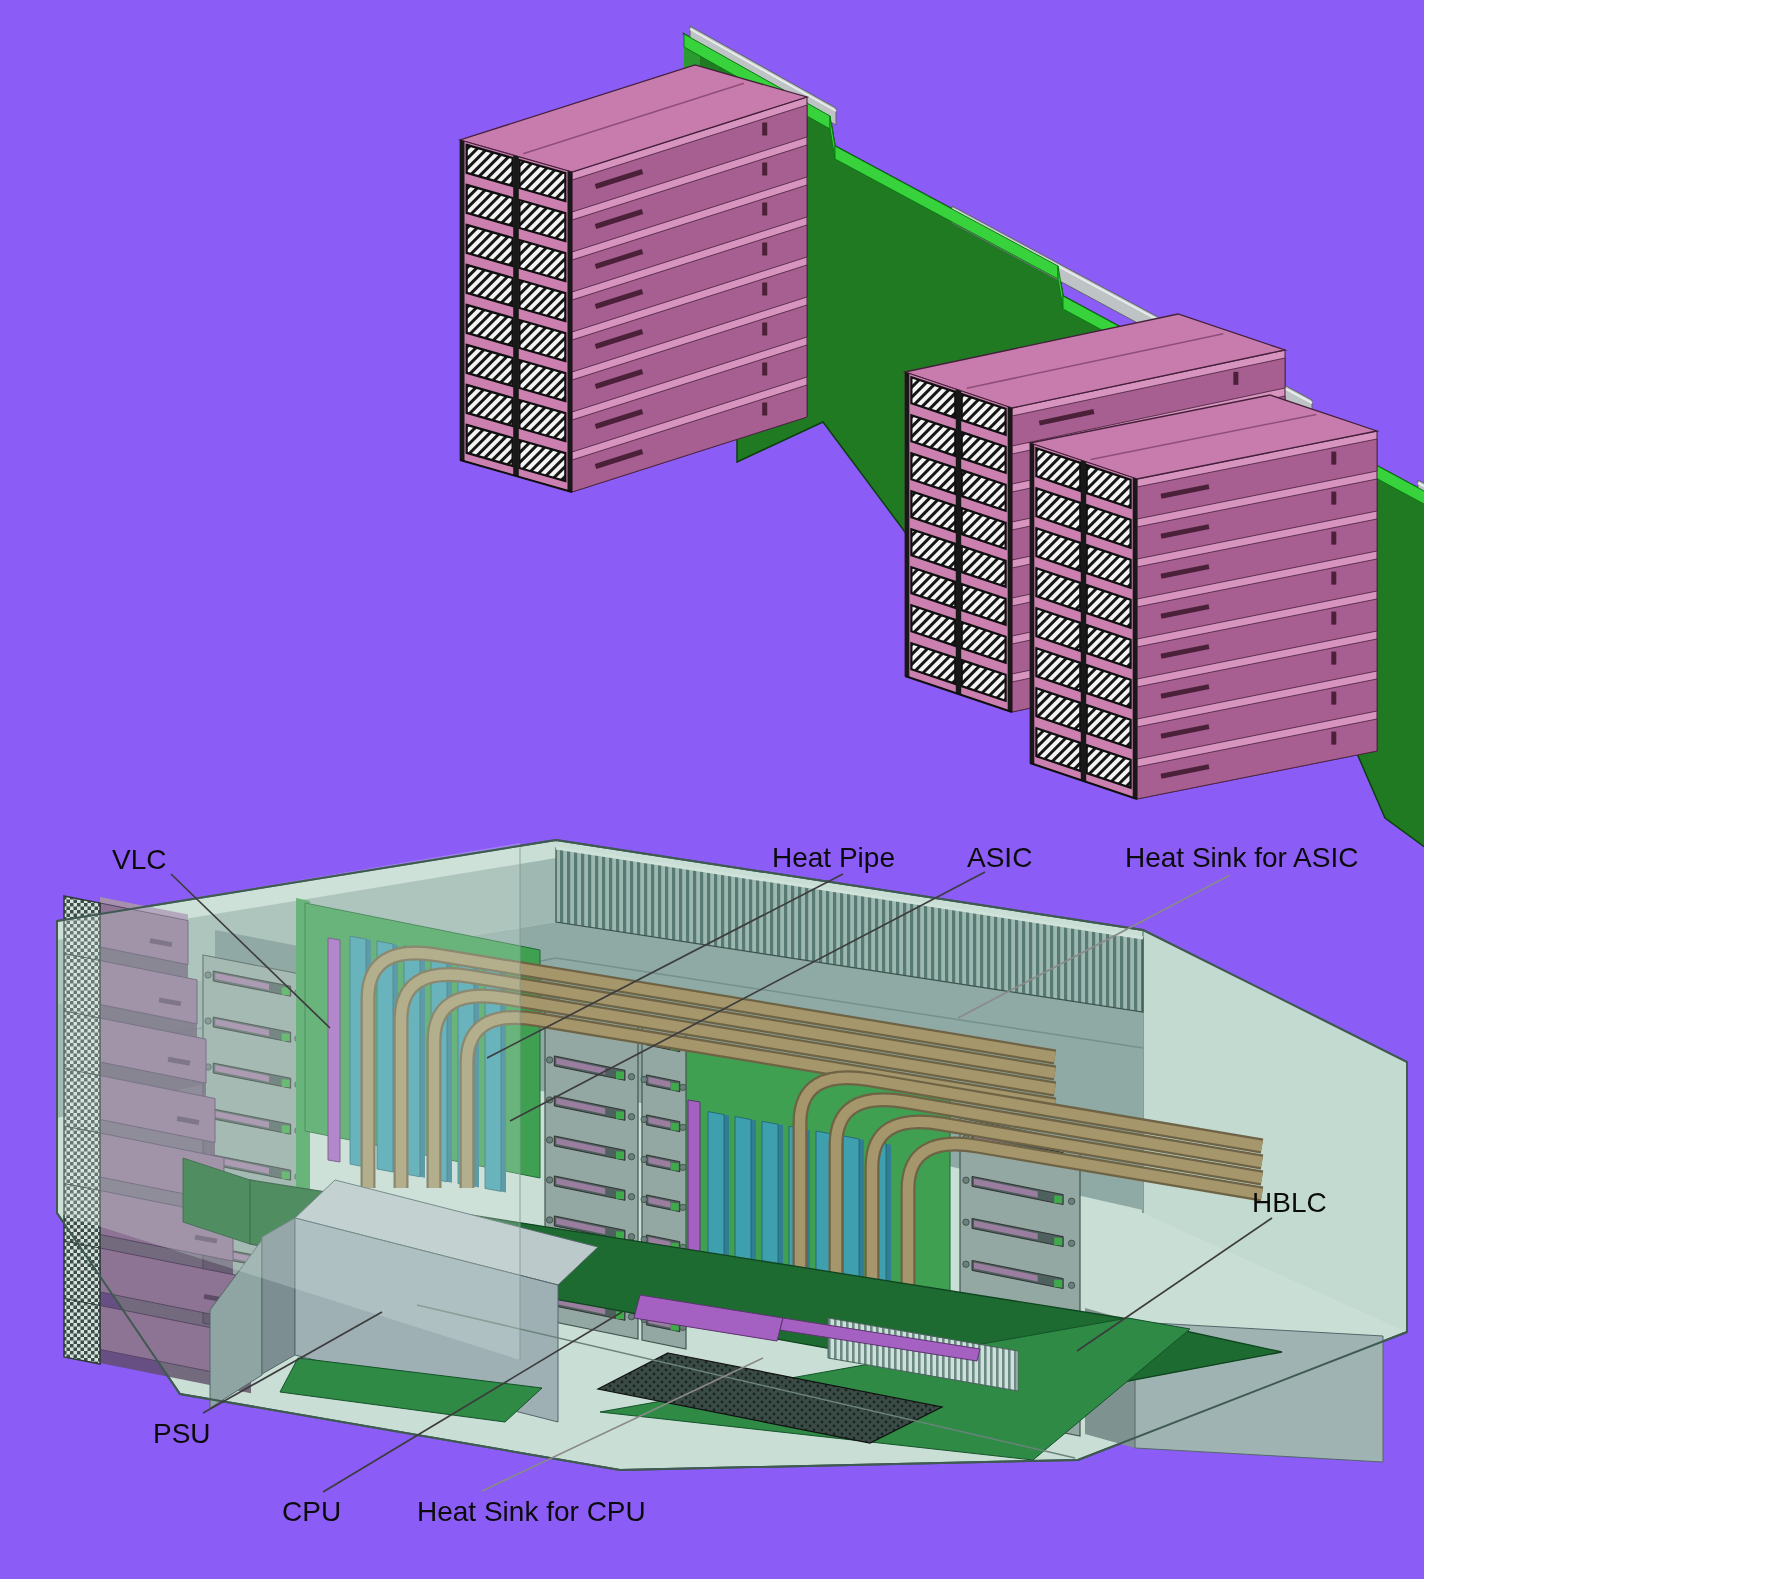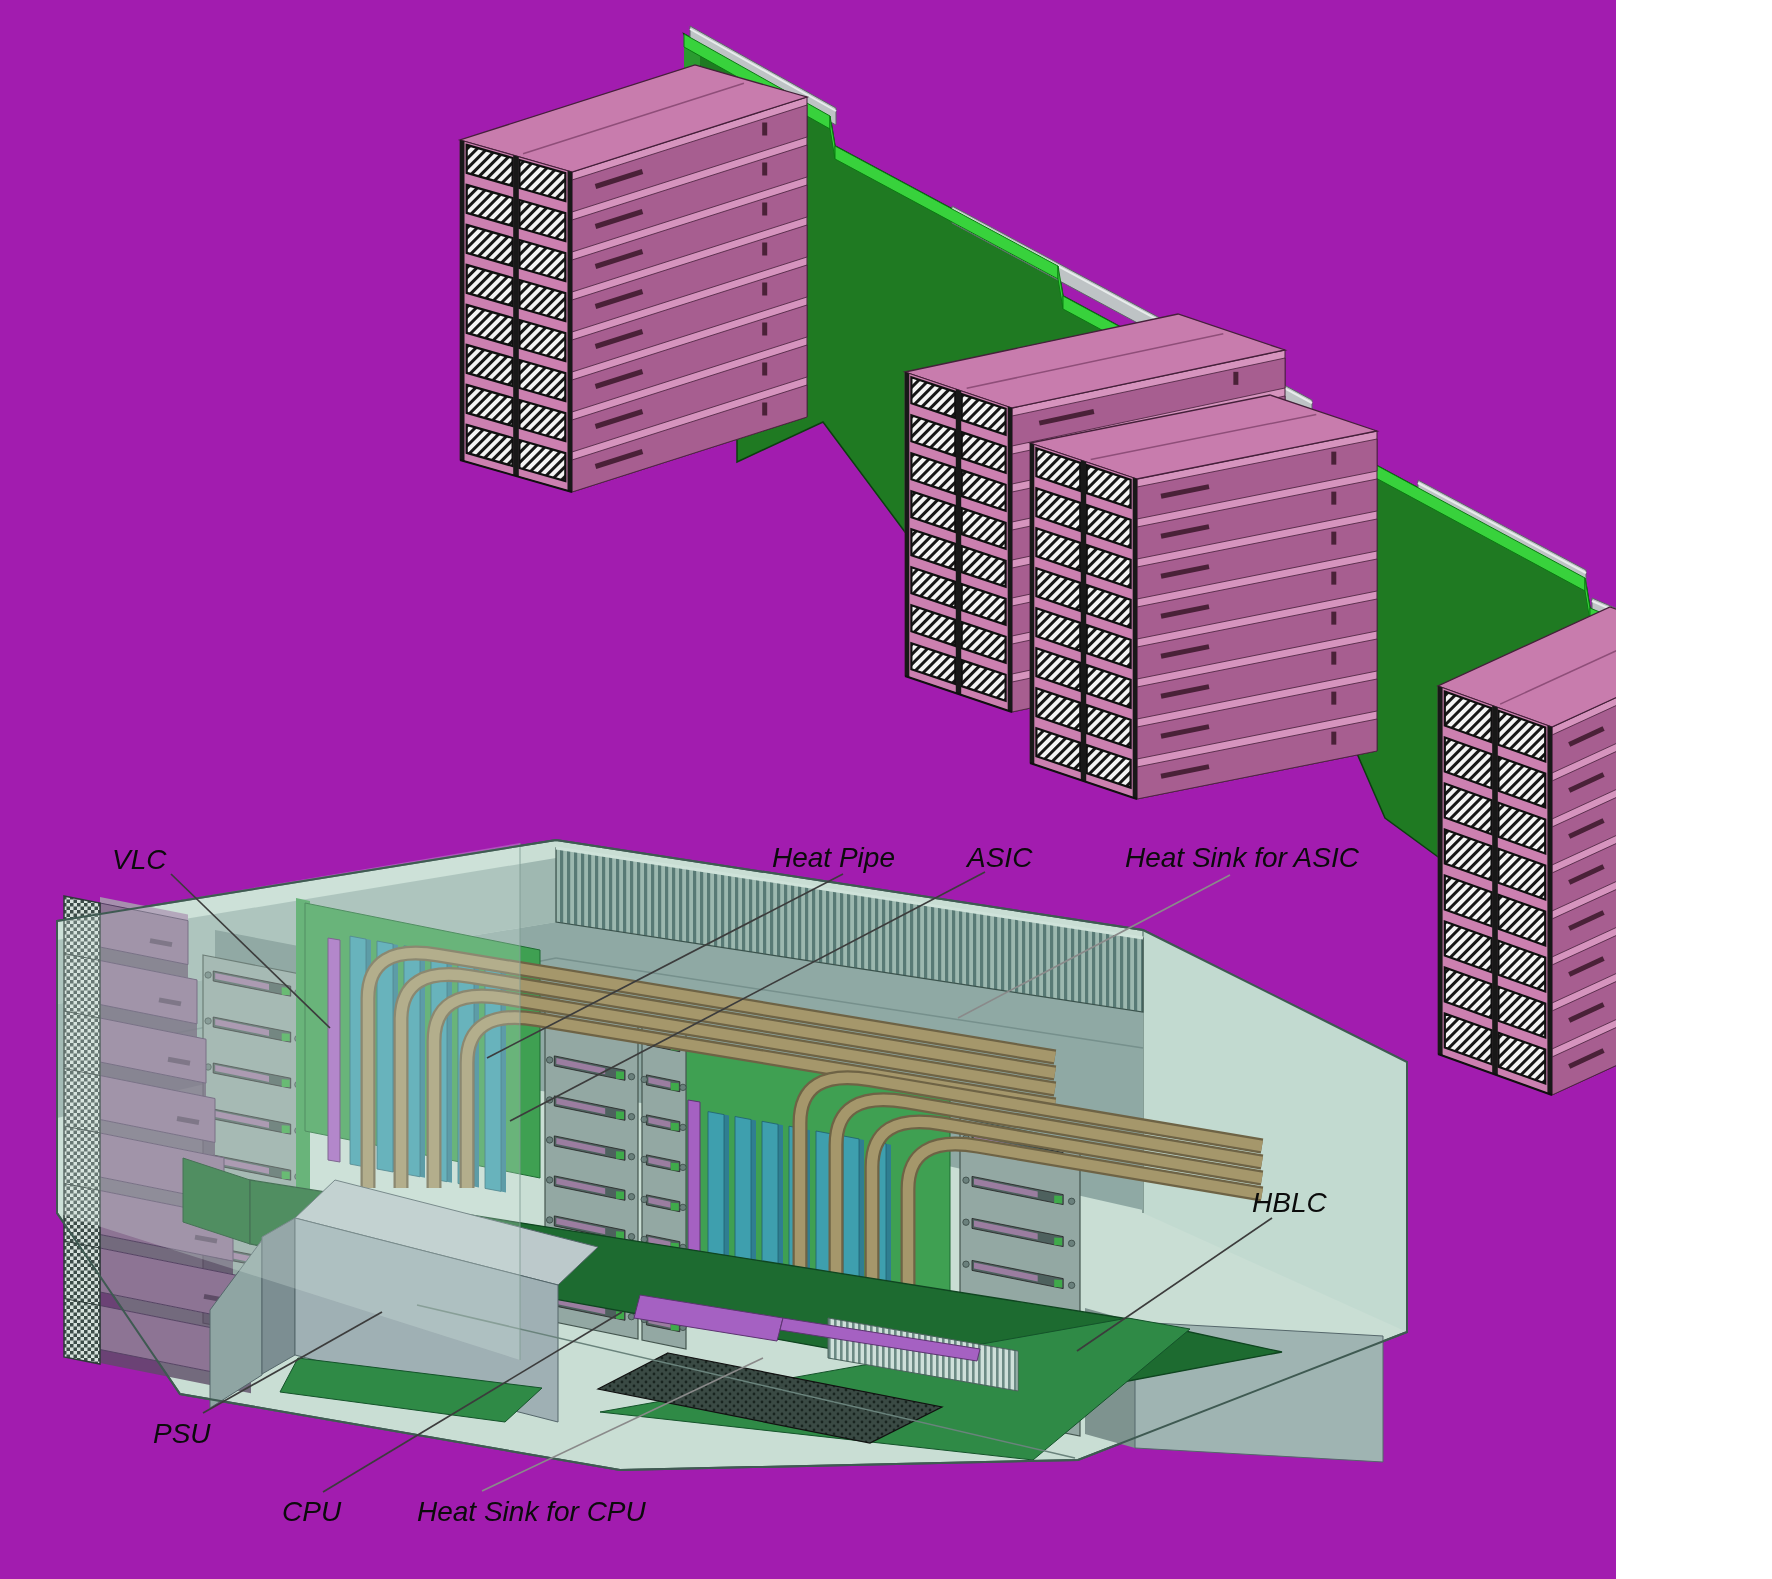--- a/index.html
+++ b/index.html
@@ -1,17 +1,17 @@
 <!DOCTYPE html>
 <html><head>
 <meta charset="utf-8">
 <style>
   html,body{margin:0;padding:0;background:#ffffff;}
   body{font-family:"Liberation Sans","DejaVu Sans",sans-serif;}
-  .stage{position:relative;width:1616px;height:1579px;background:#a21caf;overflow:hidden;font-style:italic;}
+  .stage{position:relative;width:1424px;height:1579px;background:#8b5cf6;overflow:hidden;}
   svg{display:block;}
   .ann-label{font-family:"Liberation Sans","DejaVu Sans",sans-serif;font-size:28px;fill:#0b0b0b;}
 </style>
 </head>
 <body>
 
 <div class="stage">
 <svg id="scene" width="1772" height="1579" viewBox="0 0 1772 1579" xmlns="http://www.w3.org/2000/svg">
   <defs>
     <pattern id="hatch" width="7" height="7" patternUnits="userSpaceOnUse" patternTransform="rotate(45)">

